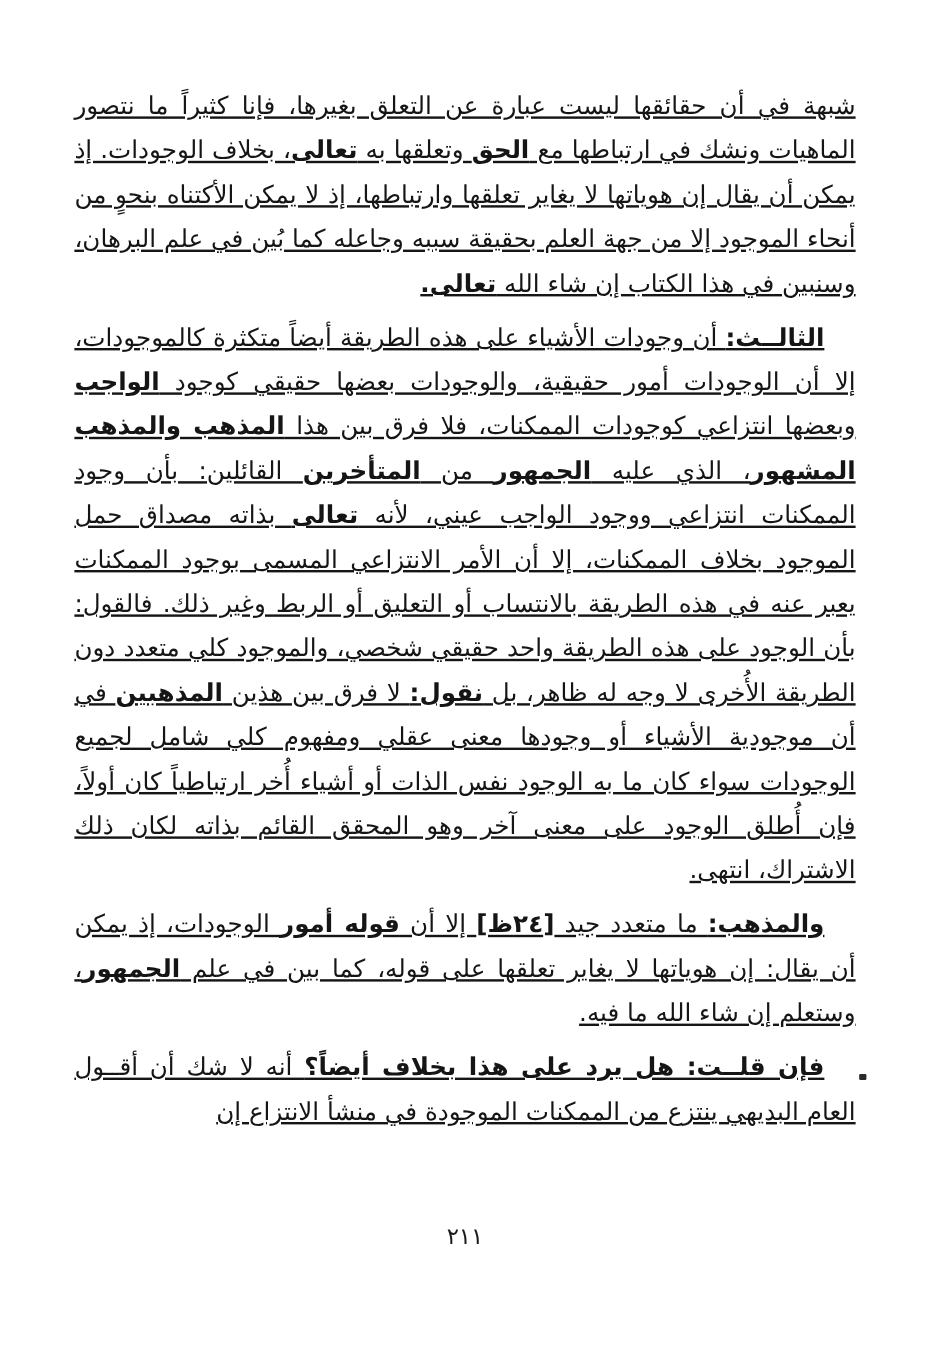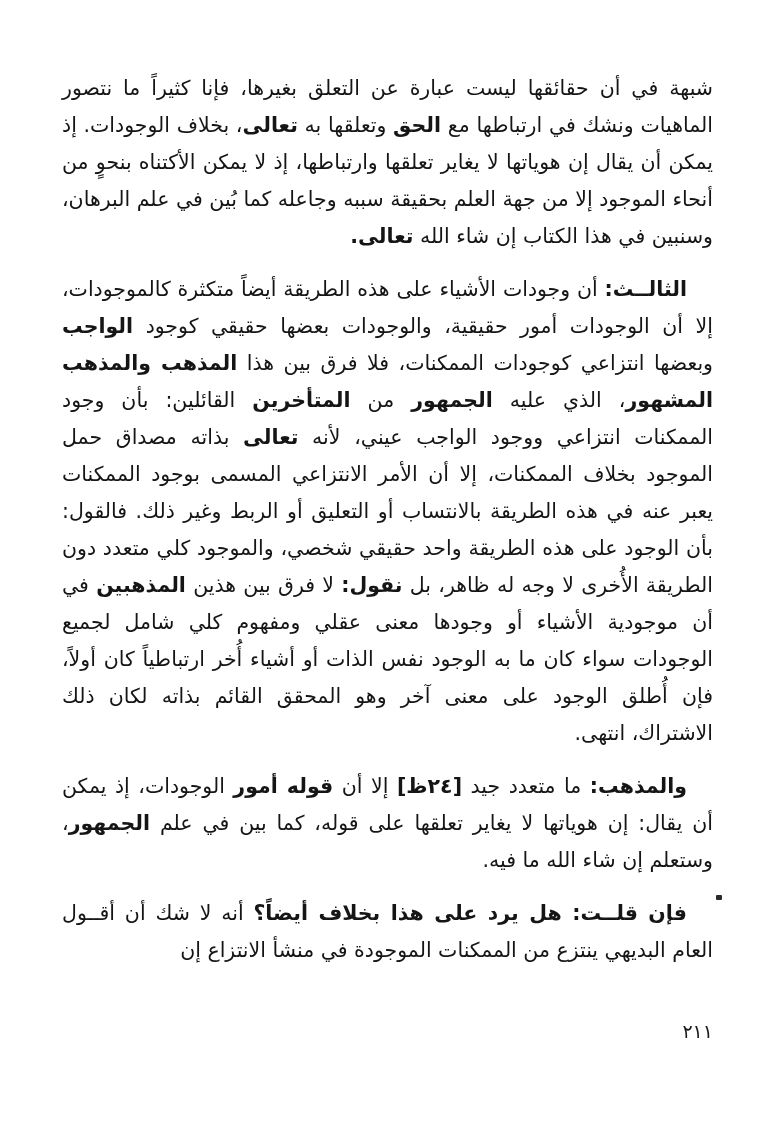--- a/index.html
+++ b/index.html
@@ -24,35 +24,37 @@
     text-align: justify;
     text-align-last: right;
     font-size: 20.5px;
     line-height: 37px;
     color: #151515;
     letter-spacing: 0;
   }
   .para {
     margin: 0;
     padding: 0;
+    text-decoration: underline;
   }
   .para + .para {
-    margin-top: 16px;
+    margin-top: 8px;
   }
   .para.indent {
     text-indent: 26px;
   }
   .bold {
     font-weight: bold;
   }
   .page-number {
     position: absolute;
     top: 1020px;
     left: 62px;
     width: 651px;
+    text-align: center;
     direction: rtl;
     font-size: 19px;
     color: #1a1a1a;
   }
   .ink-speck {
     position: absolute;
     left: 716px;
     top: 895px;
     width: 6px;
     height: 5px;

